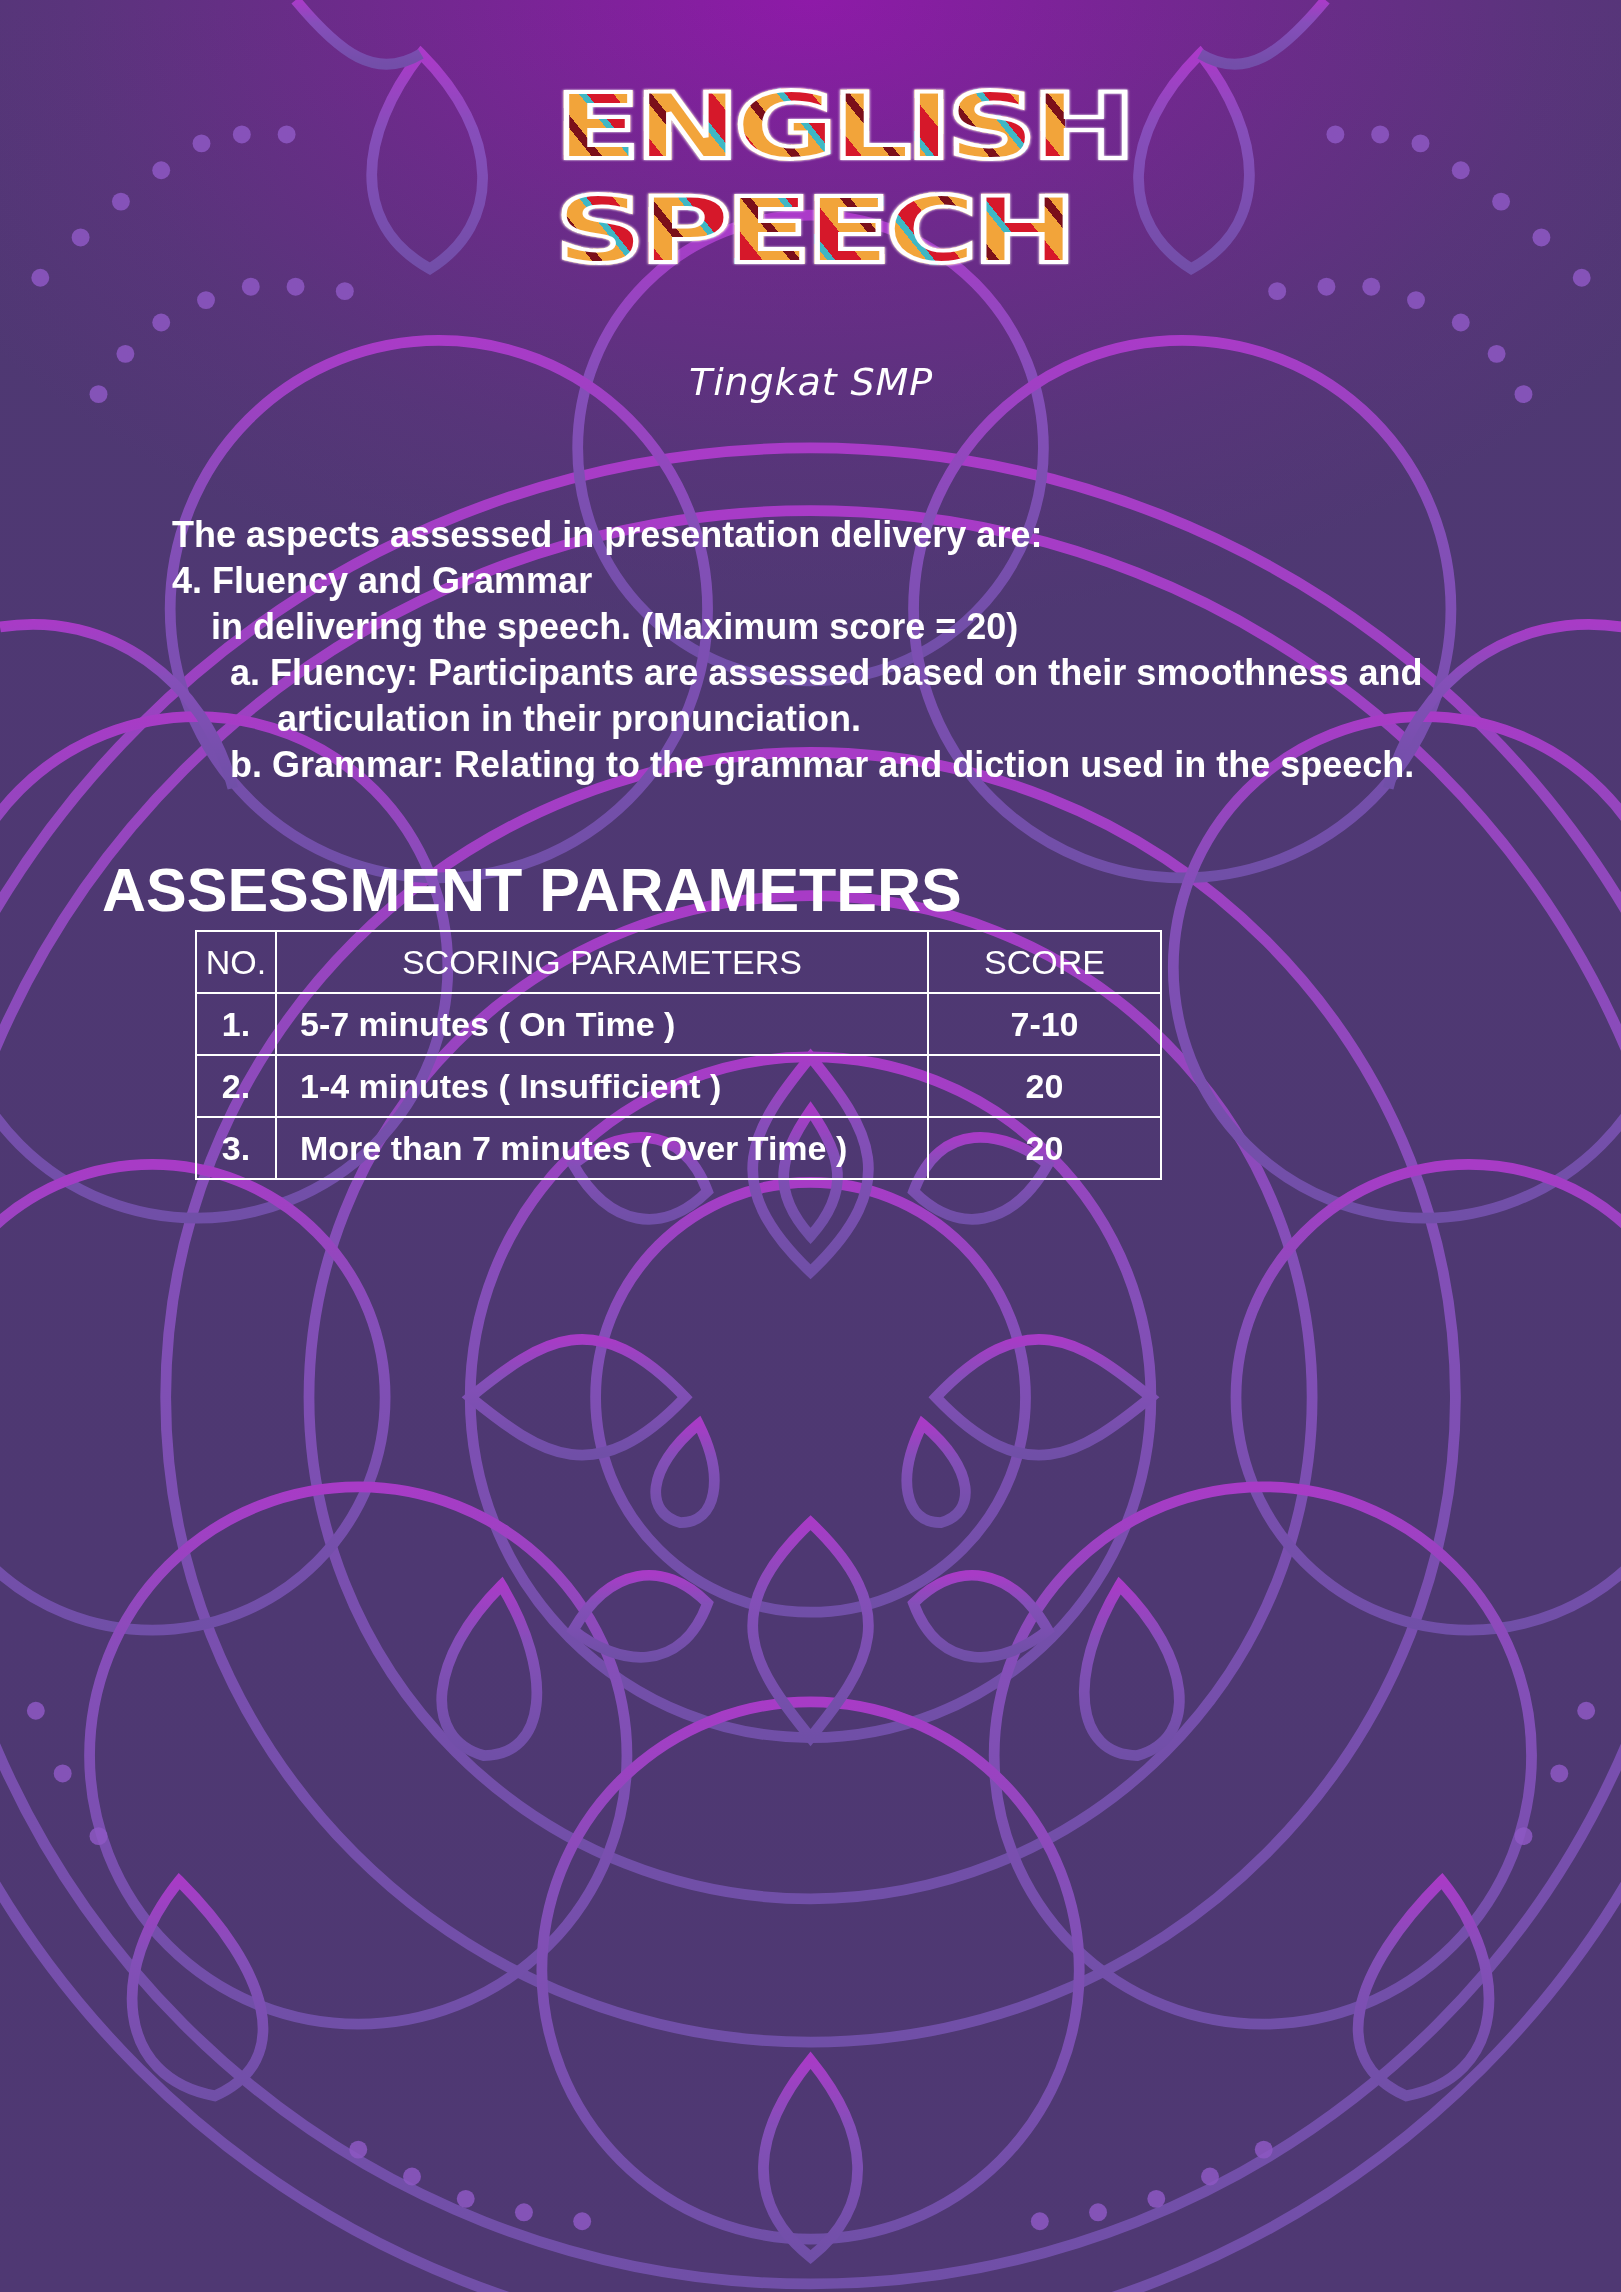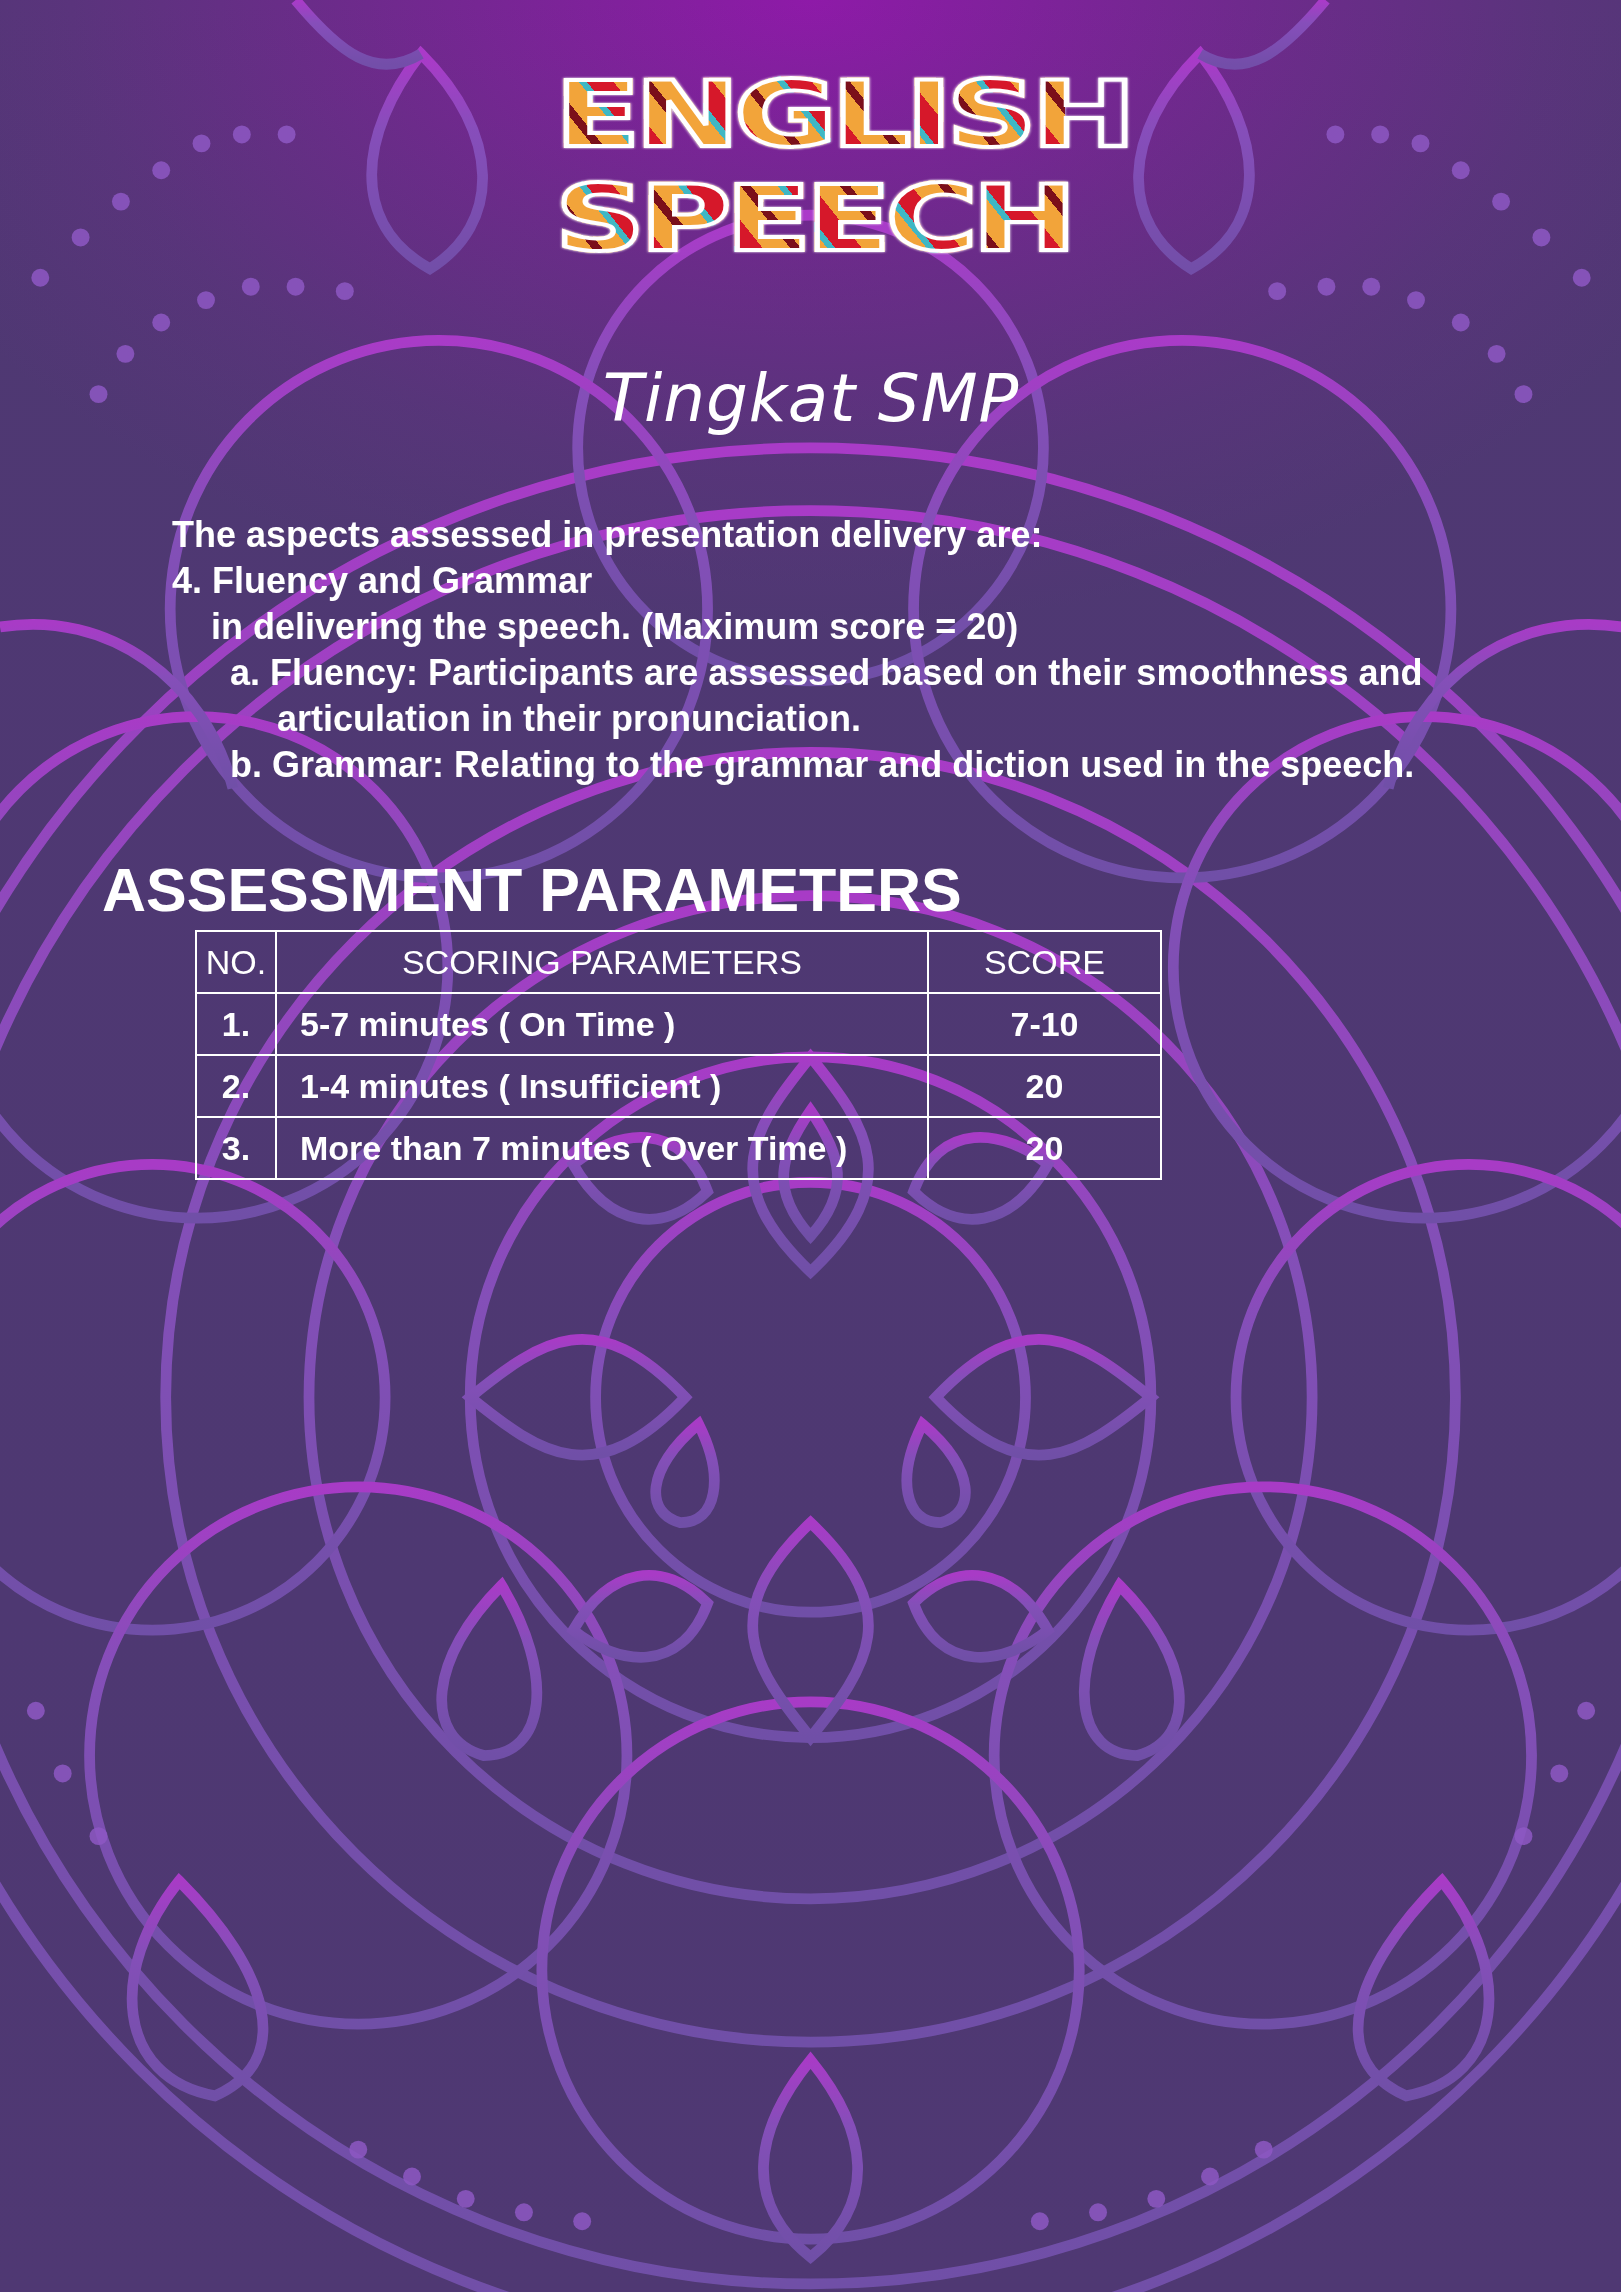--- a/index.html
+++ b/index.html
@@ -9,38 +9,38 @@
     font-family: "Liberation Sans", sans-serif;
     color: #ffffff;
   }
   .bg-base {
     position: absolute; inset: 0;
     background: linear-gradient(180deg, rgba(0,0,0,0) 0%, rgba(78,56,114,0.6) 45%, #4e3872 70%, #4f3873 100%);
   }
   svg.mandala { position: absolute; left: 0; top: 0; width: 1622px; height: 2293px; }
   .content { position: absolute; inset: 0; }
 
-  .title-wrap { position: absolute; left: 555px; top: 63px; width: 510px; text-align: center; }
+  .title-wrap { position: absolute; left: 555px; top: 75px; width: 510px; text-align: center; }
   .title-line {
     font-family: "DejaVu Sans", sans-serif; font-weight: 900;
     font-size: 125px; line-height: 143px; letter-spacing: -5.4px;
     background: repeating-linear-gradient(60deg, #d6182a 0 23px, #f2a43a 23px 47px, #7b0f1a 47px 56px, #f2a43a 56px 79px, #3fb7c4 79px 86px);
     -webkit-background-clip: text; background-clip: text;
     color: transparent;
     -webkit-text-stroke: 5.4px #ffffff;
     paint-order: stroke fill;
     filter: drop-shadow(0 0 1.8px #ffffff);
     transform: scaleY(0.72);
     transform-origin: center top;
     white-space: nowrap;
   }
   .title-line.l2 { margin-top: -39px; }
   .subtitle {
     position: absolute; left: 0; right: 0; top: 360px; text-align: center;
-    font-family: "DejaVu Sans", sans-serif; font-weight: 300; font-size: 66px;
+    font-family: "DejaVu Sans", sans-serif; font-weight: 300; font-size: 38px;
     font-style: italic; letter-spacing: 0.9px; color: #ffffff;
   }
 
   .body-text { position: absolute; left: 172px; top: 500px; width: 1299px;
     font-family: "Liberation Sans", sans-serif; font-weight: 700; font-size: 36px; line-height: 46px; margin-top: 12px; }
   .body-text p { margin: 0; white-space: nowrap; }
   .indent1 { padding-left: 39px; }
   .indent2 { padding-left: 58px; }
   .indent3 { padding-left: 105px; }
 

